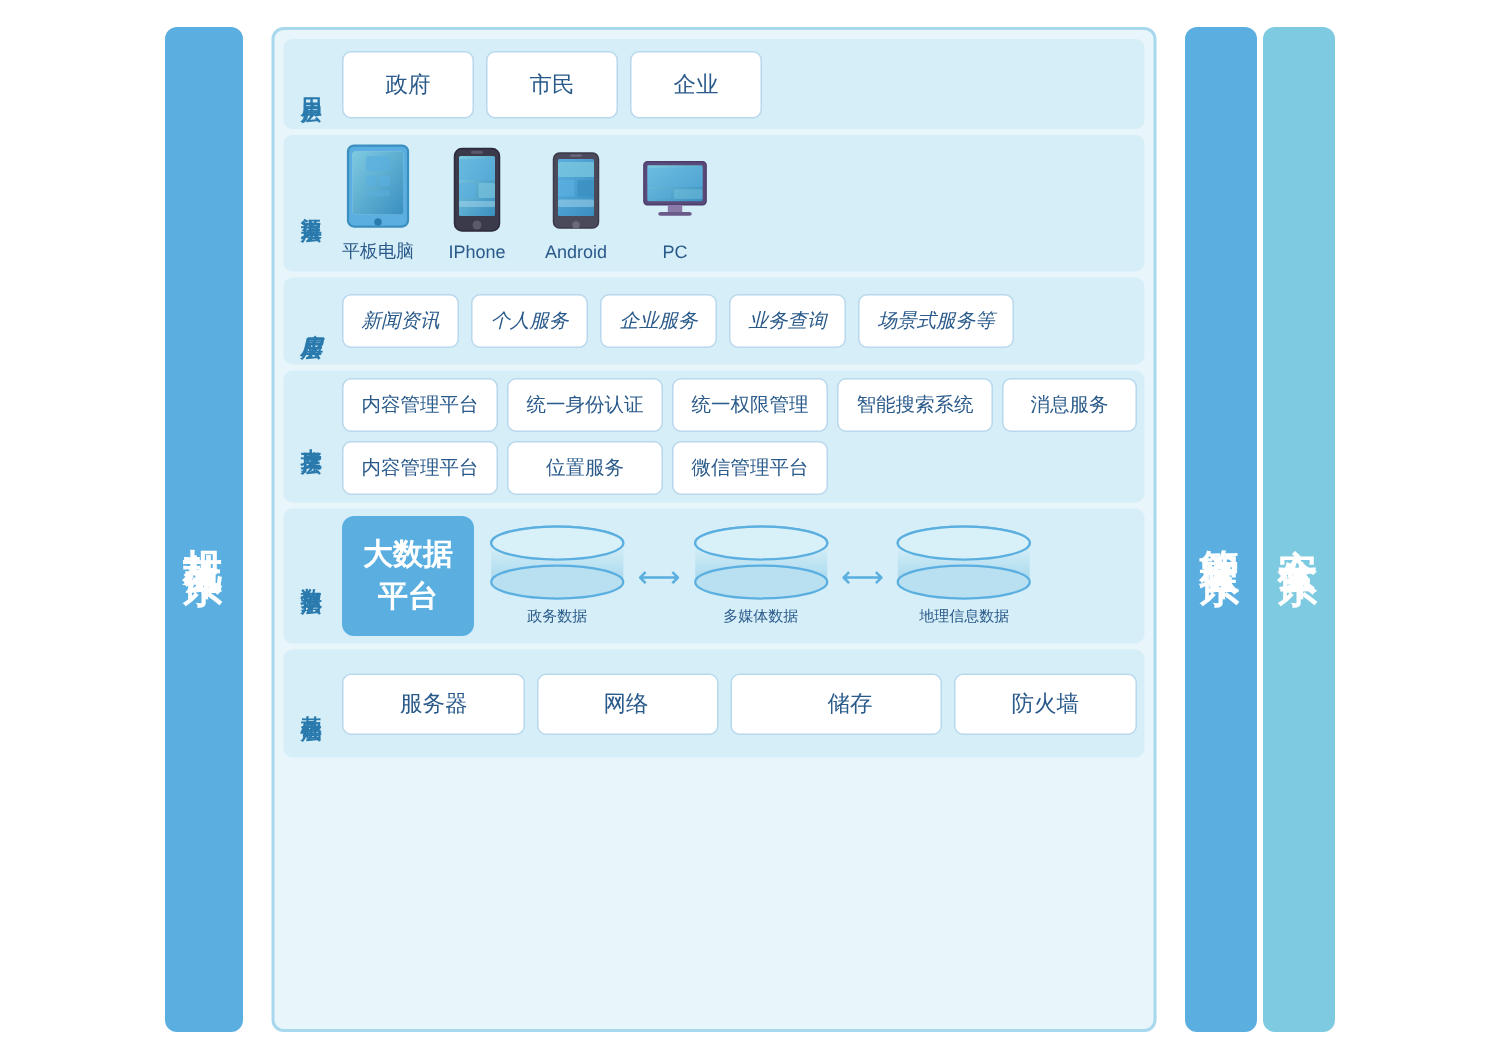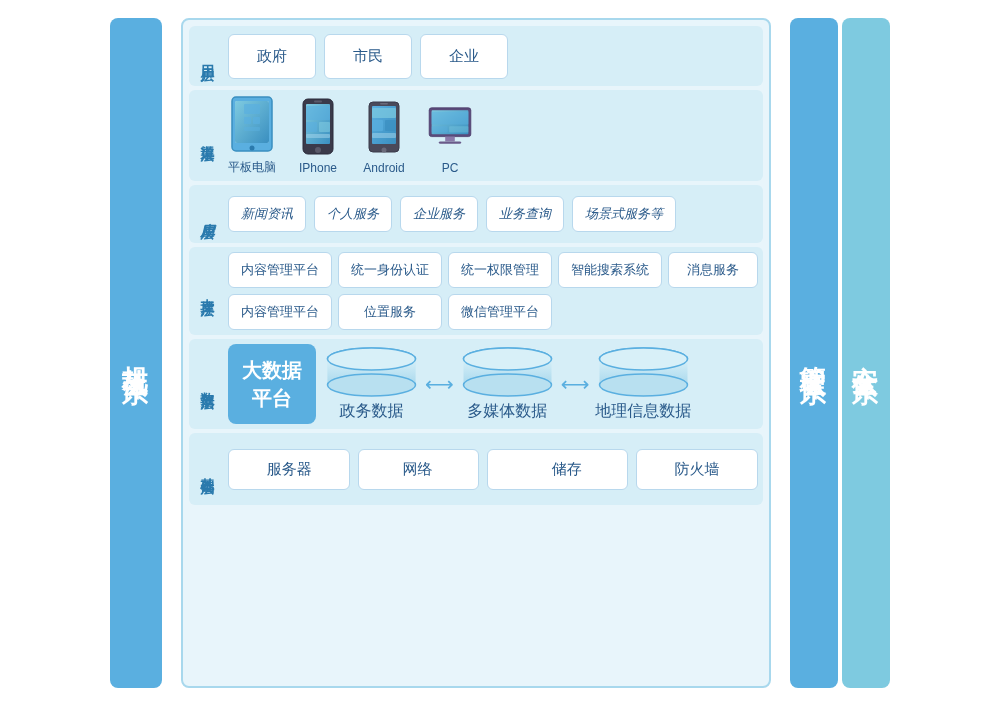--- a/index.html
+++ b/index.html
@@ -169,21 +169,21 @@
       gap: 6px;
       flex: 1;
     }
     .db-item {
       display: flex;
       flex-direction: column;
       align-items: center;
       gap: 2px;
     }
     .db-label {
-      font-size: 16px;
+      font-size: 10px;
       color: #2a5a8a;
       text-align: center;
       margin-top: 2px;
     }
     .arrow-h {
       font-size: 20px;
       color: #5aafe0;
     }
     
     .foundation-row { min-height: 72px; }

